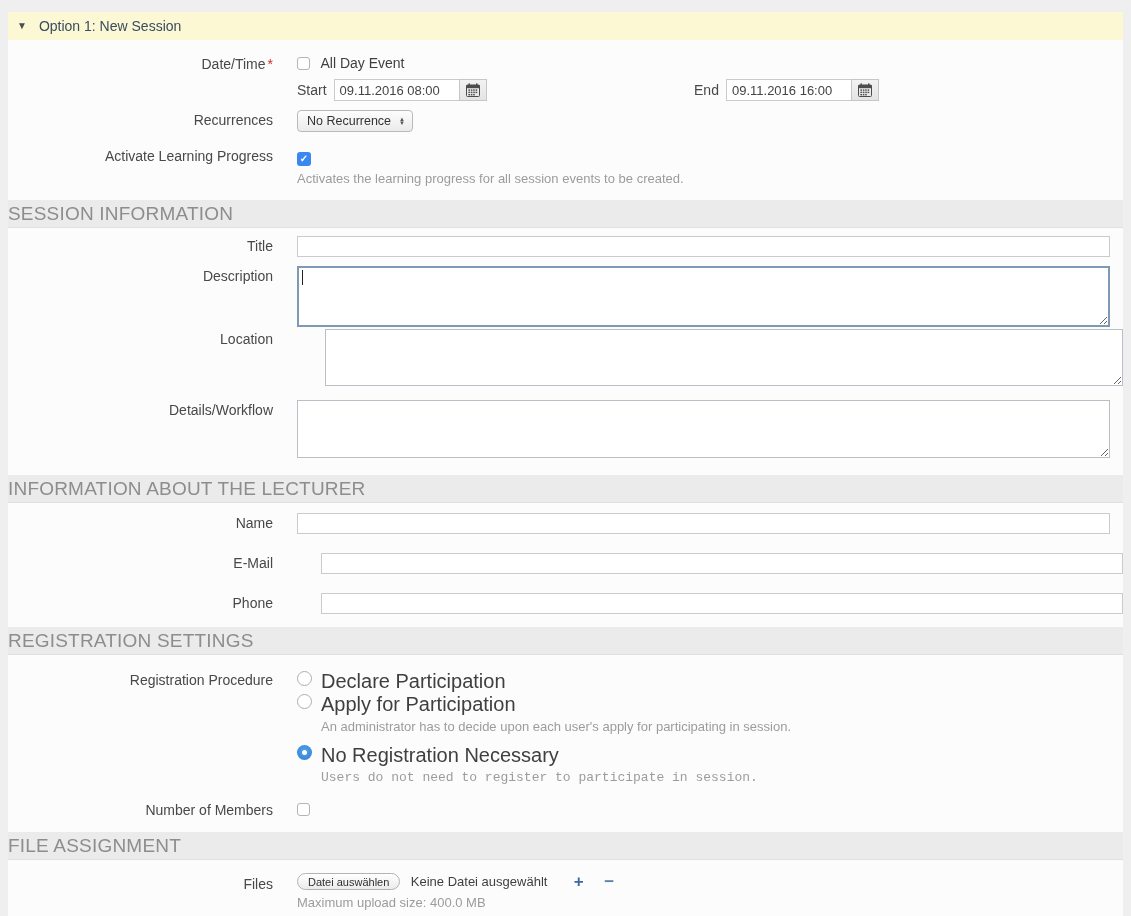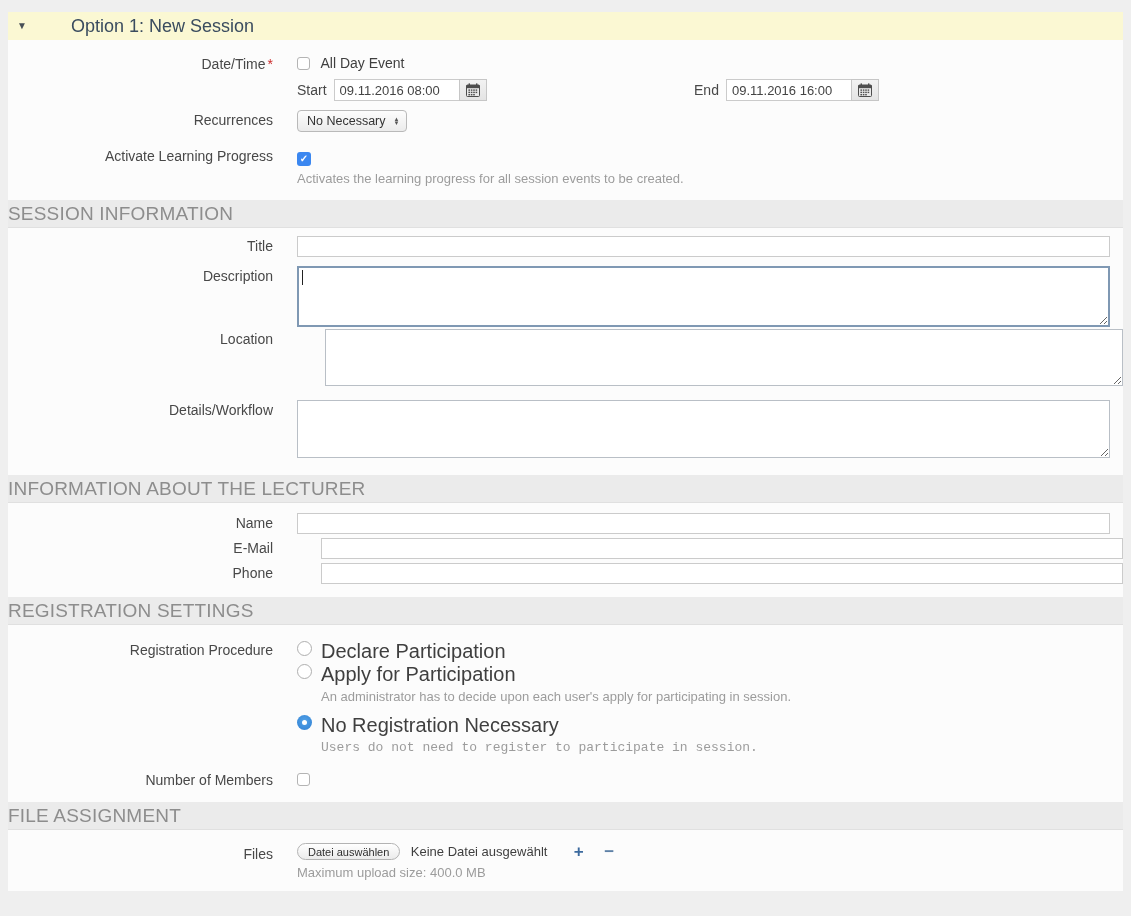--- a/index.html
+++ b/index.html
@@ -12,21 +12,21 @@
   }
   .container { margin: 12px 8px 0 8px; width: 1115px; }
 
   
   .acc-header {
     height: 28px; background: #fbf8d3;
     display: flex; align-items: center; gap: 12px;
     padding-left: 9px; cursor: pointer;
   }
   .acc-caret { font-size: 10px; color: #474f56; line-height: 1; }
-  .acc-title { font-size: 18px; color: #3a4c5f; margin-left: 32px; }
+  .acc-title { font-size: 14px; color: #3a4c5f; }
 
   
   .section-bar {
     height: 28px; background: #ebebeb;
     border-bottom: 1px solid #e0e0e0;
     display: flex; align-items: center;
     font-size: 19px; color: #8d8d8d; letter-spacing: .2px;
   }
 
   
@@ -114,21 +114,21 @@
   .minus { color: #5d80a6; margin-left: 16px; }
 
   
   .block-datetime { padding: 14px 0 14px; }
   .dt-row2 { margin-top: 7px; }
   .dt-row3 { margin-top: 9px; }
   .dt-row4 { margin-top: 14px; }
   .block-session { padding: 8px 0 17px; }
   .gap9 { margin-top: 9px; } .gap12 { margin-top: 2px; gap: 28px; } .gap14 { margin-top: 14px; }
   .block-lect { padding: 10px 0 13px; }
-  .gap8 { margin-top: 4px; gap: 24px; }
+  .gap8 { margin-top: 19px; gap: 24px; }
   .block-reg { padding: 15px 0 14px; }
   .block-files { padding: 12px 0 11px; }
   .end-group { margin-left: 203px; }
   .start-end-label { font-size: 14px; color: #484848; margin-right: 7px; vertical-align: middle; }
   .caret-mark { position: absolute; left: 5px; top: 4px; width: 1px; height: 15px; background: #222; }
   .desc-wrap { position: relative; }
 </style>
 </head>
 <body>
 
@@ -195,21 +195,21 @@
                 </g>
               </svg>
             </span>
         </span>
       </div>
     </div>
     <div class="row dt-row3">
       <div class="row-label">Recurrences</div>
       <div class="row-field">
         <span class="select-ctl">
-          <span>No Necessary</span>
+          <span>No Recurrence</span>
           <span class="updown">
               <span>▲</span>
               <span>▼</span>
             </span>
         </span>
       </div>
     </div>
     <div class="row dt-row4">
       <div class="row-label">Activate Learning Progress</div>
       <div class="row-field">

